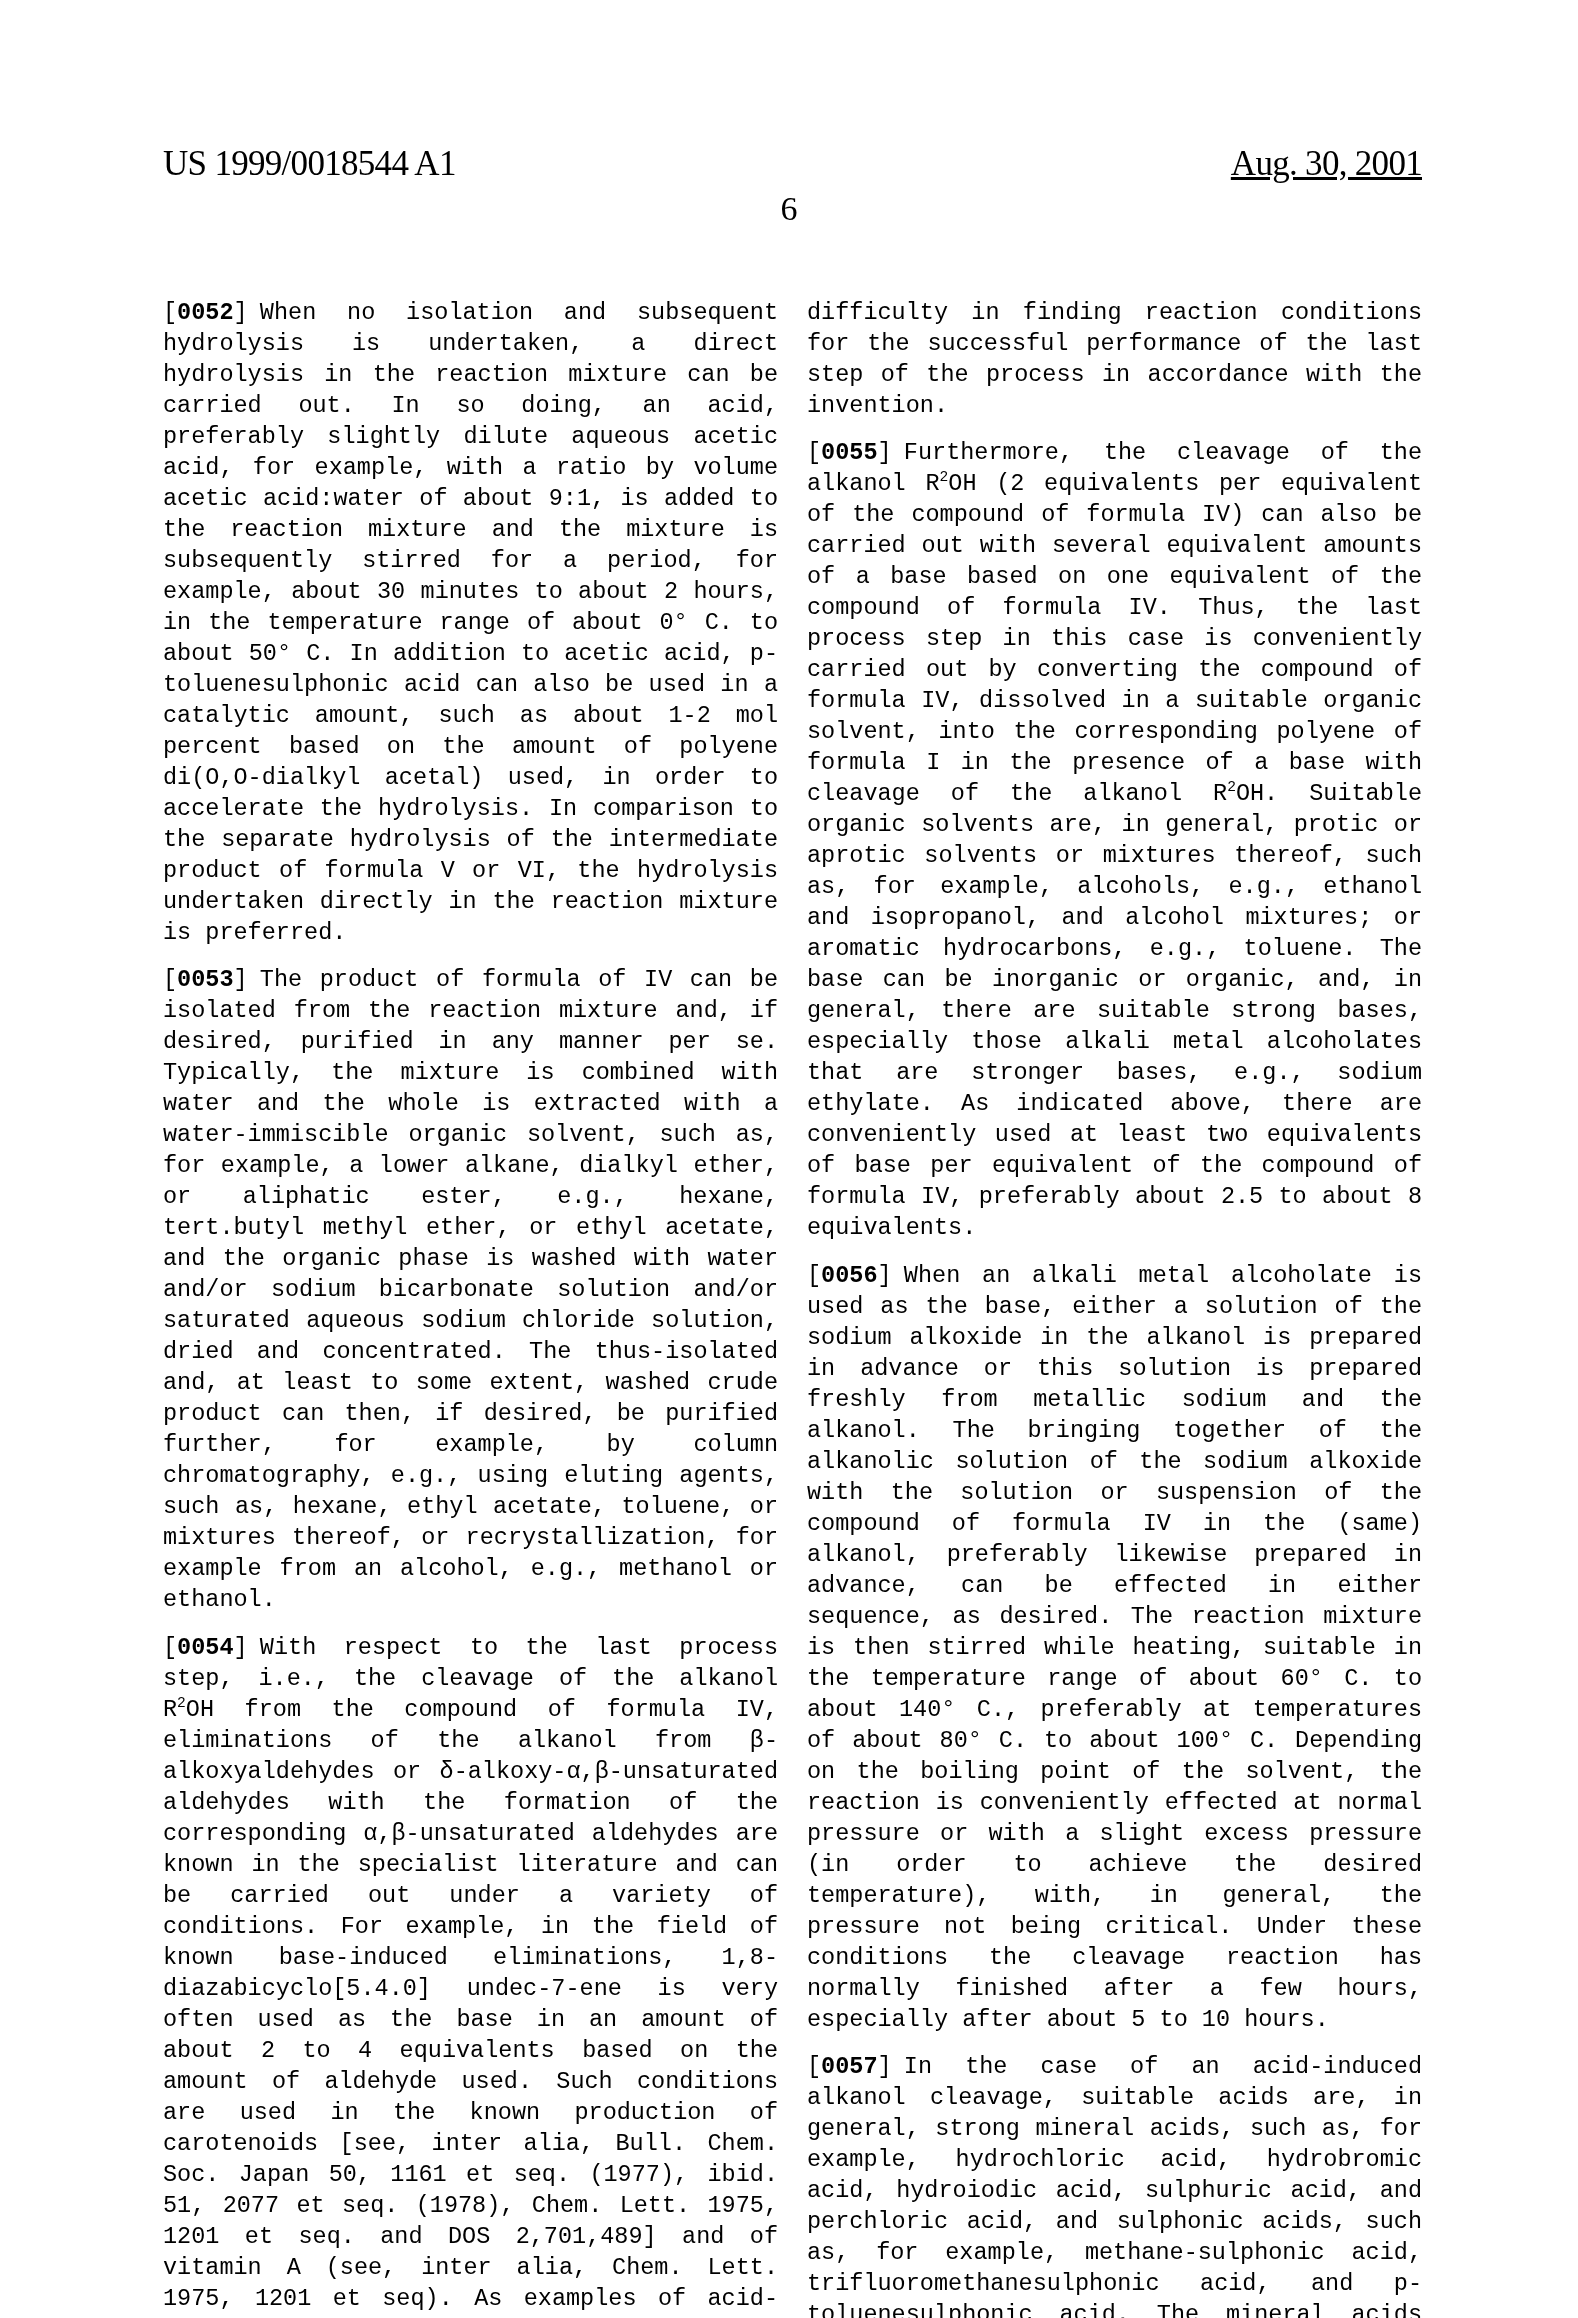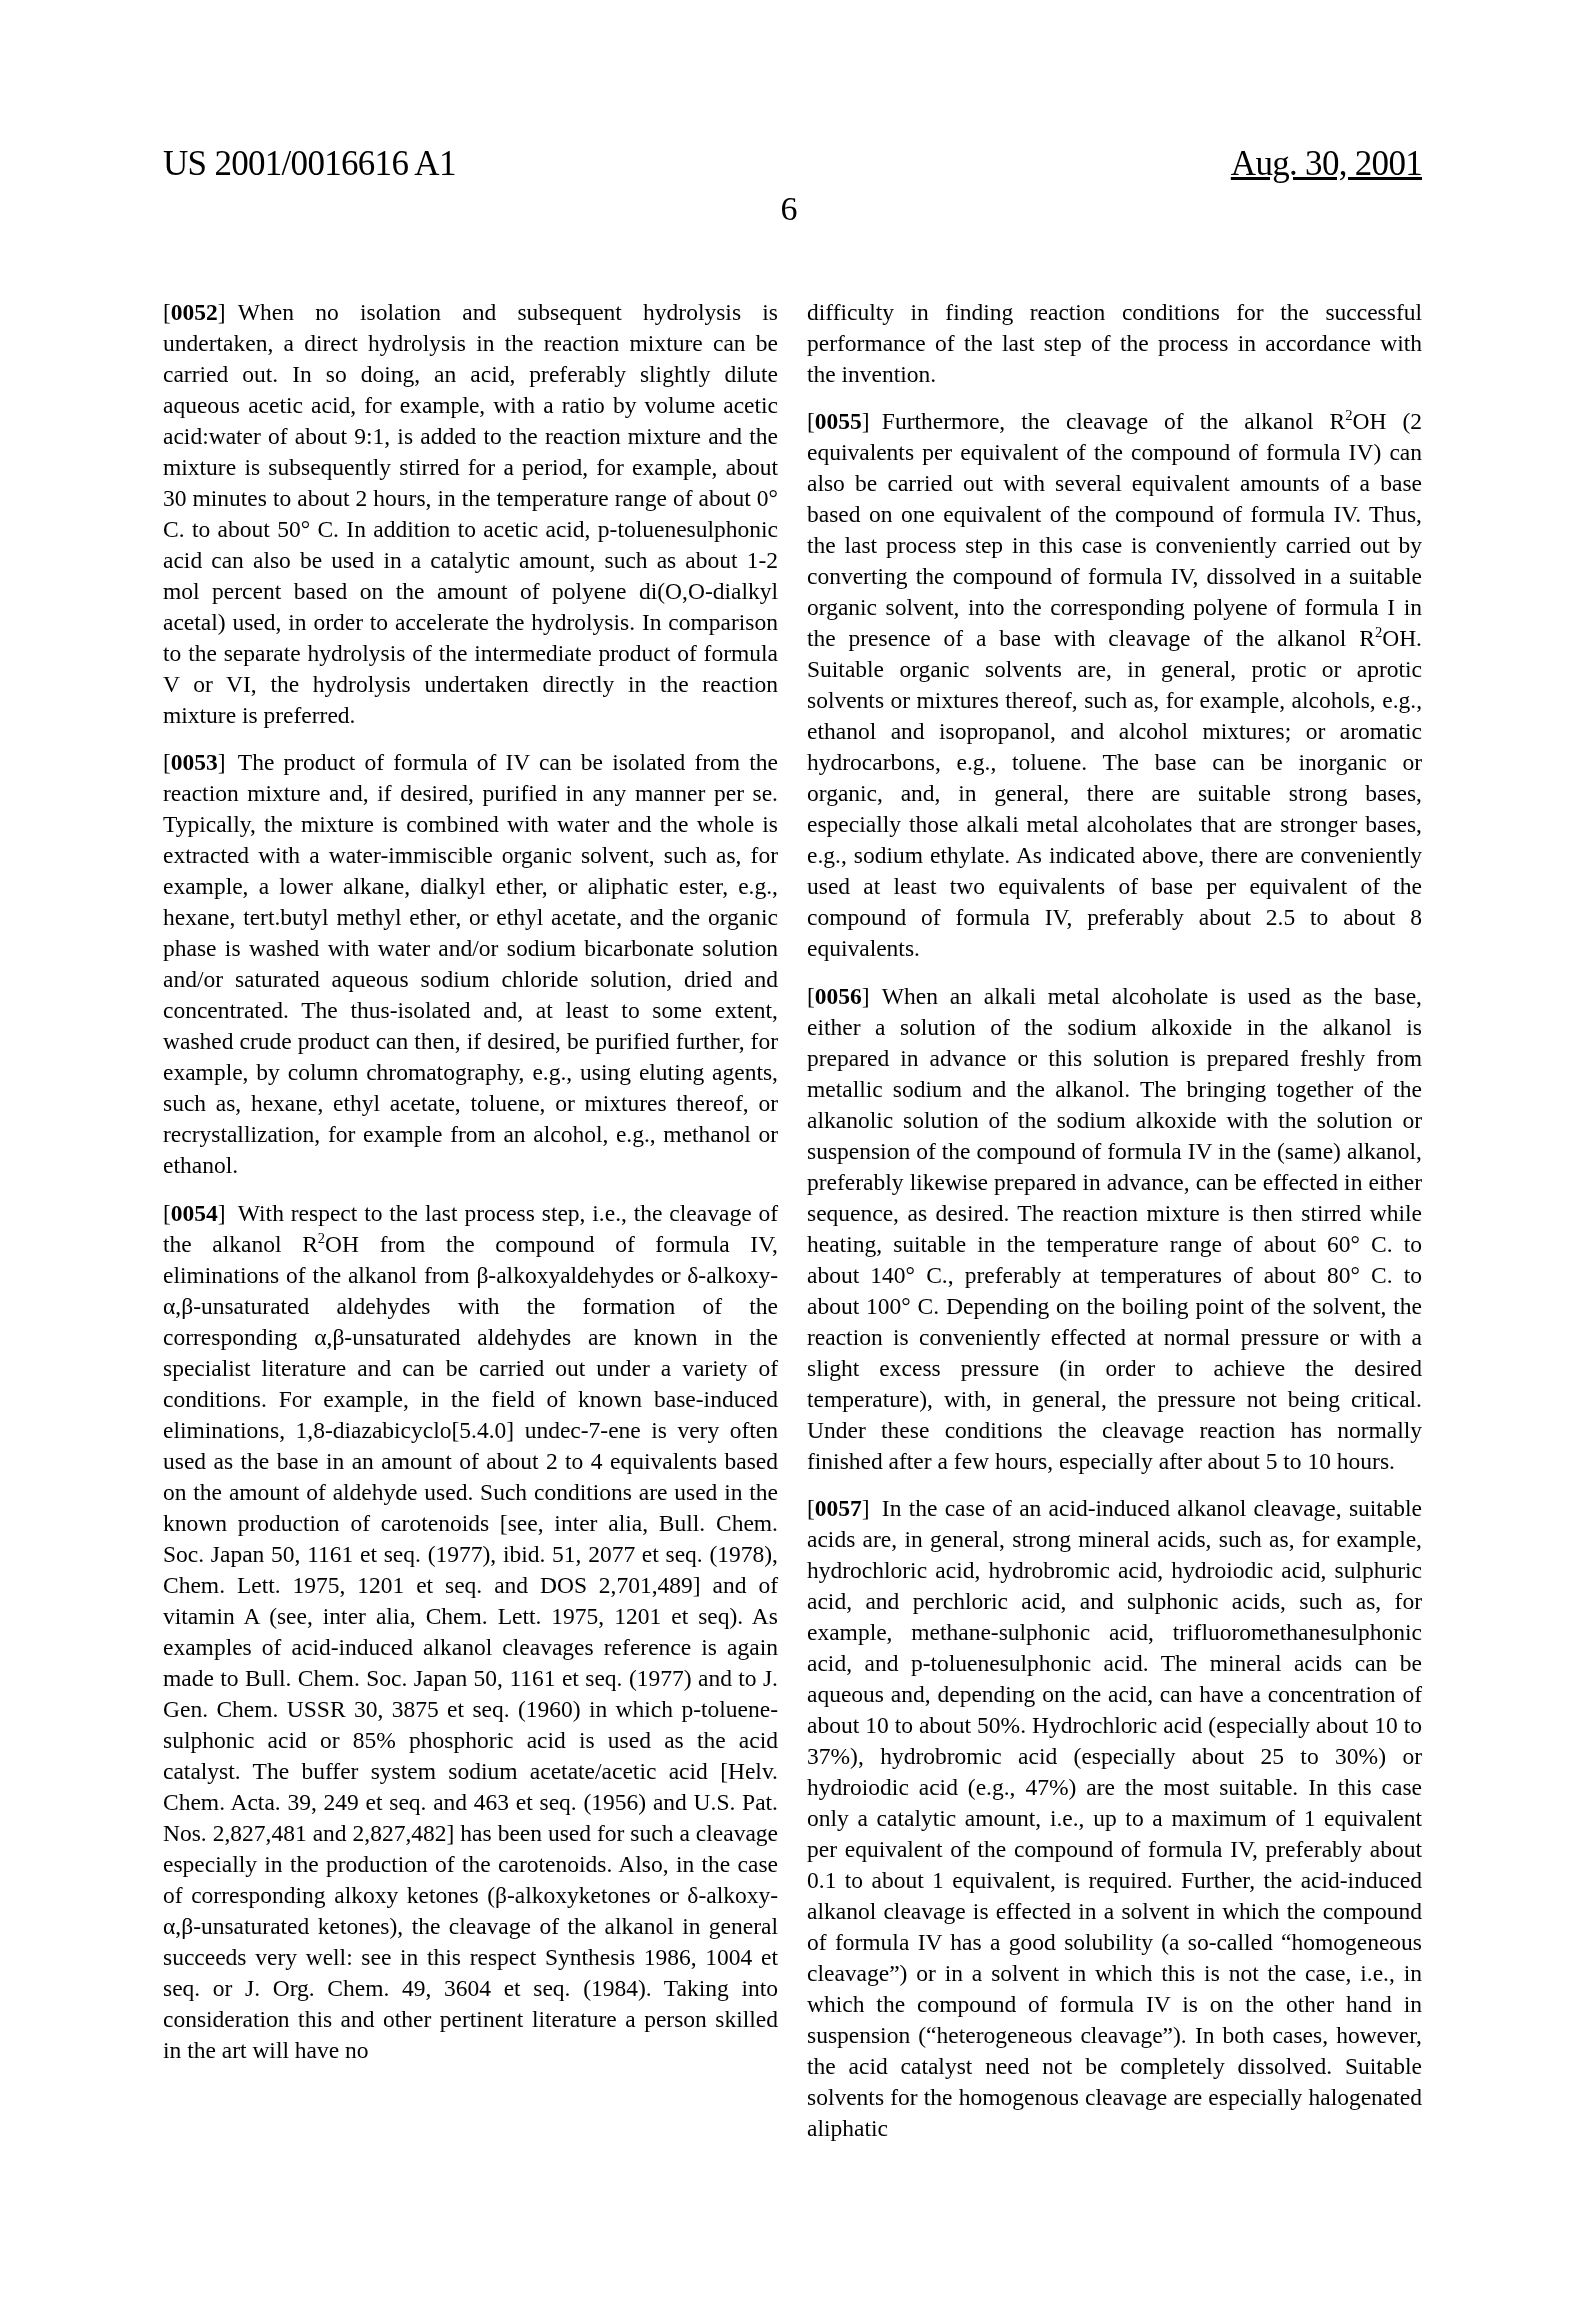--- a/index.html
+++ b/index.html
@@ -19,29 +19,29 @@
     position: absolute; left: 0; right: 0; top: 190px; text-align: center;
     font-size: 34px;
   }
   .col {
     position: absolute; top: 297px; width: 615px;
     font-size: 23.5px; line-height: 31px; text-align: justify;
     hyphens: manual;
   }
   .col.left { left: 163px; }
   .col.right { left: 807px; }
-  .para { margin: 0 0 16.3px 0; }
+  .para { margin: 0 0 16.3px 0; font-family: Liberation Mono, monospace; }
   .pnum { font-weight: bold; margin-right: 12.2px; }
   .pnum .br { font-weight: normal; }
   sup { font-size: 0.62em; line-height: 0; vertical-align: 0.62em; }
 </style>
 </head>
 <body>
 
-<div class="hdr-left">US 2001/0016616 A1</div>
+<div class="hdr-left">US 1999/0018544 A1</div>
 <div class="hdr-right">Aug. 30, 2001</div>
 <div class="page-num">6</div>
 
 <div class="col left">
   <p class="para">
     <span class="pnum"><span class="br">[</span><span>0052</span><span class="br">]</span></span><span>When no isolation and subsequent hydrolysis is undertaken, a direct hydrolysis in the reaction mixture can be carried out. In so doing, an acid, preferably slightly dilute aqueous acetic acid, for example, with a ratio by volume acetic acid:water of about 9:1, is added to the reaction mixture and the mixture is subsequently stirred for a period, for example, about 30 minutes to about 2 hours, in the temperature range of about 0° C. to about 50° C. In addition to acetic acid, p-toluenesulphonic acid can also be used in a catalytic amount, such as about 1-2 mol percent based on the amount of polyene di(O,O-dialkyl acetal) used, in order to accelerate the hydrolysis. In comparison to the separate hydrolysis of the intermediate product of formula V or VI, the hydrolysis undertaken directly in the reaction mixture is preferred.</span>
   </p>
   <p class="para">
     <span class="pnum"><span class="br">[</span><span>0053</span><span class="br">]</span></span><span>The product of formula of IV can be isolated from the reaction mixture and, if desired, purified in any manner per se. Typically, the mixture is combined with water and the whole is extracted with a water-immiscible organic solvent, such as, for example, a lower alkane, dialkyl ether, or aliphatic ester, e.g., hexane, tert.butyl methyl ether, or ethyl acetate, and the organic phase is washed with water and/or sodium bicarbonate solution and/or saturated aqueous sodium chloride solution, dried and concentrated. The thus-isolated and, at least to some extent, washed crude product can then, if desired, be purified further, for example, by column chromatography, e.g., using eluting agents, such as, hexane, ethyl acetate, toluene, or mixtures thereof, or recrys­tallization, for example from an alcohol, e.g., methanol or ethanol.</span>
   </p>

